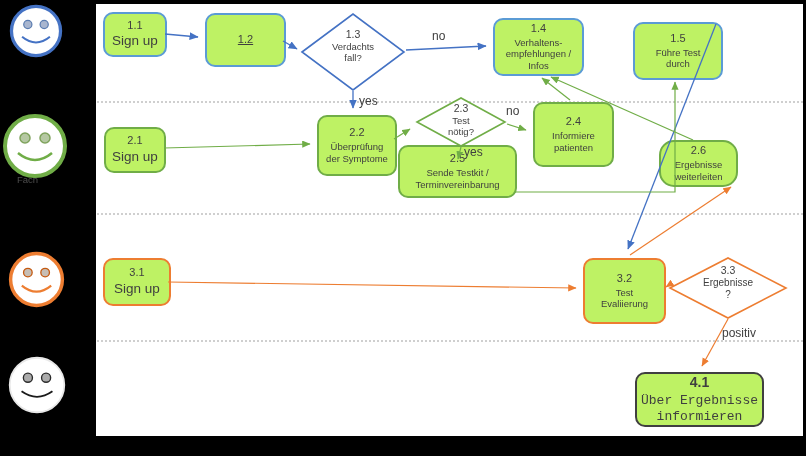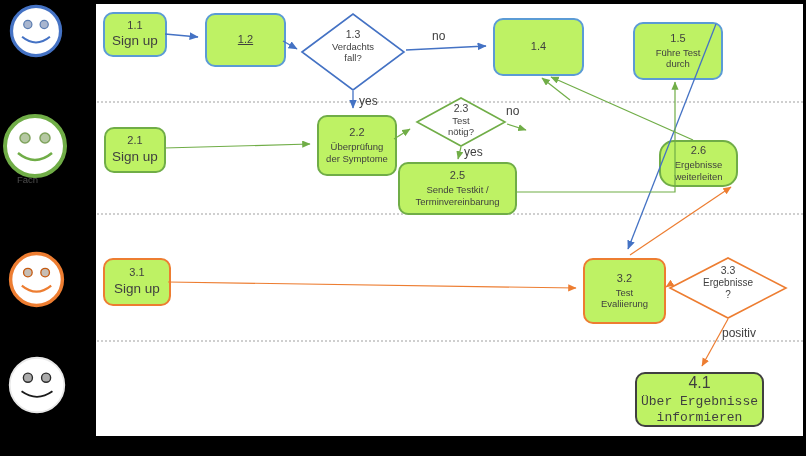--- a/index.html
+++ b/index.html
@@ -72,56 +72,64 @@
 
   <div class="node blue signup" style="left:103px;top:12px;width:60px;height:41px;">
     <div class="nid">1.1</div>
     <div class="nlabel">Sign up</div>
   </div>
   <div class="node blue" style="left:205px;top:13px;width:77px;height:50px;text-decoration:underline;">
     <div class="nid">1.2</div>
   </div>
   <div class="node blue" style="left:493px;top:18px;width:87px;height:54px;">
     <div class="nid">1.4</div>
+    <div class="nlabel">Verhaltens-
+empfehlungen /
+Infos</div>
   </div>
   <div class="node blue" style="left:633px;top:22px;width:86px;height:54px;">
     <div class="nid">1.5</div>
     <div class="nlabel">Führe Test
 durch</div>
   </div>
   <div class="node green signup" style="left:104px;top:127px;width:58px;height:42px;">
     <div class="nid">2.1</div>
     <div class="nlabel">Sign up</div>
   </div>
   <div class="node green" style="left:317px;top:115px;width:76px;height:57px;">
     <div class="nid">2.2</div>
     <div class="nlabel">Überprüfung
 der Symptome</div>
   </div>
-  <div class="node green" style="left:398px;top:162px;width:115px;height:49px;">
+  <div class="node green" style="left:533px;top:102px;width:77px;height:61px;">
+    <div class="nid">2.4</div>
+    <div class="nlabel">Informiere
+patienten</div>
+  </div>
+  <div class="node green" style="left:398px;top:145px;width:115px;height:49px;">
     <div class="nid">2.5</div>
     <div class="nlabel">Sende Testkit /
 Terminvereinbarung</div>
   </div>
   <div class="node green" style="left:659px;top:140px;width:75px;height:43px;border-radius:15px;">
     <div class="nid">2.6</div>
     <div class="nlabel">Ergebnisse
 weiterleiten</div>
   </div>
   <div class="node orange signup" style="left:103px;top:258px;width:64px;height:44px;">
     <div class="nid">3.1</div>
     <div class="nlabel">Sign up</div>
   </div>
   <div class="node orange" style="left:583px;top:258px;width:79px;height:62px;">
     <div class="nid">3.2</div>
     <div class="nlabel">Test
 Evaliierung</div>
   </div>
   <div class="node dark" style="left:635px;top:372px;width:125px;height:51px;">
-    <div class="nid" style="font-size:16px;">4.1</div>
+    <div class="nid" style="font-size:14px;font-weight:bold;">4.1</div>
     <div class="nlabel" style="font-size:13px;font-family:Liberation Mono, monospace;">Über Ergebnisse
 informieren</div>
   </div>
 
   <svg class="layer" viewBox="0 0 806 456">
     <defs>
       <marker id="ab" markerWidth="8" markerHeight="7" refX="6.5" refY="3" orient="auto">
         <path d="M0,0 L7,3 L0,6 Z" fill="#4472c4"></path>
         </marker>
       <marker id="ag" markerWidth="8" markerHeight="7" refX="6.5" refY="3" orient="auto">

